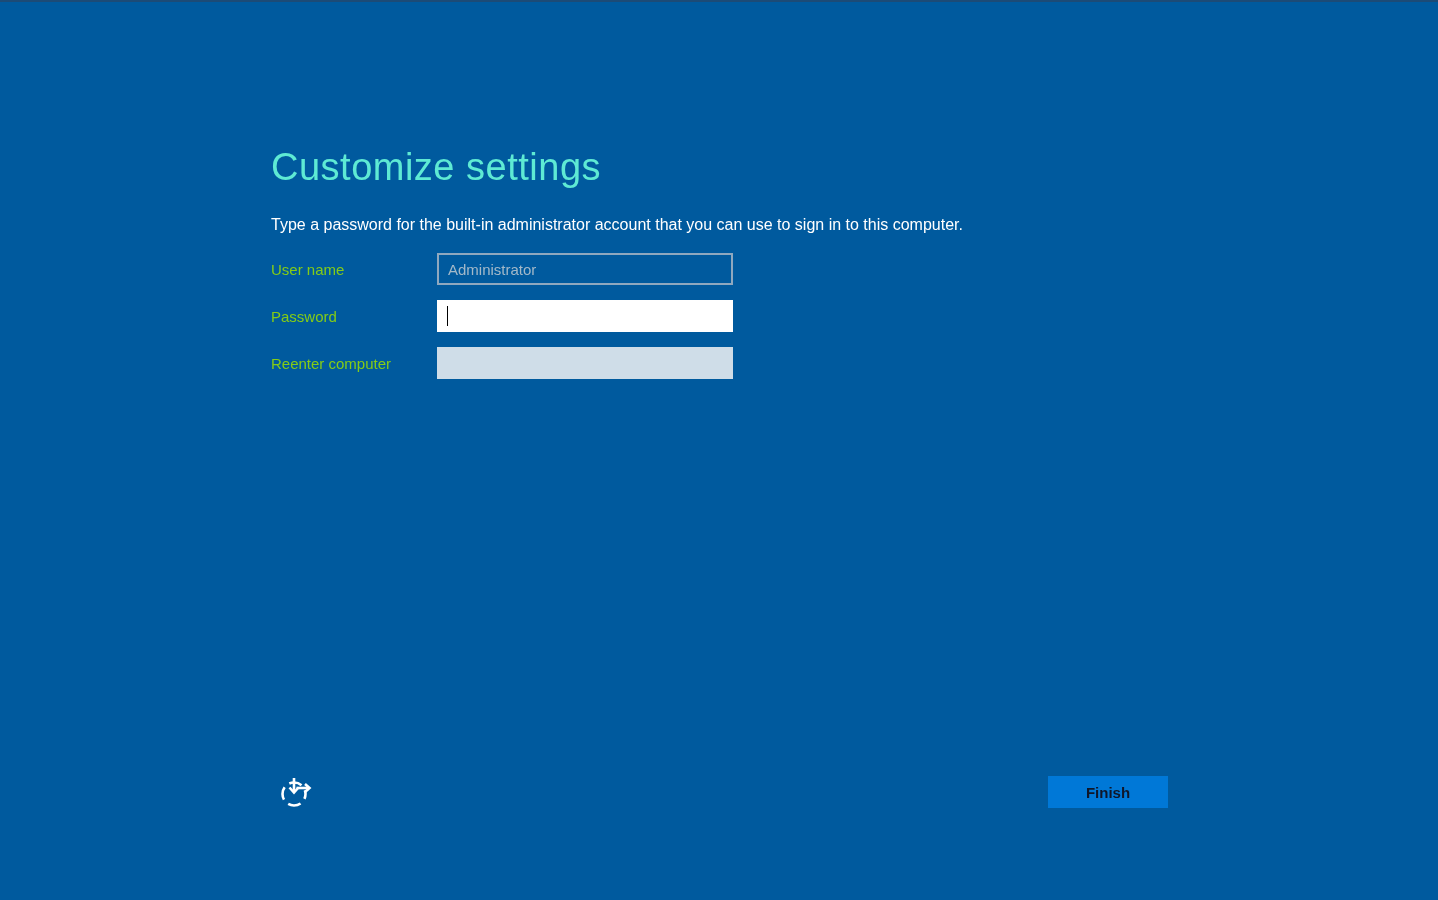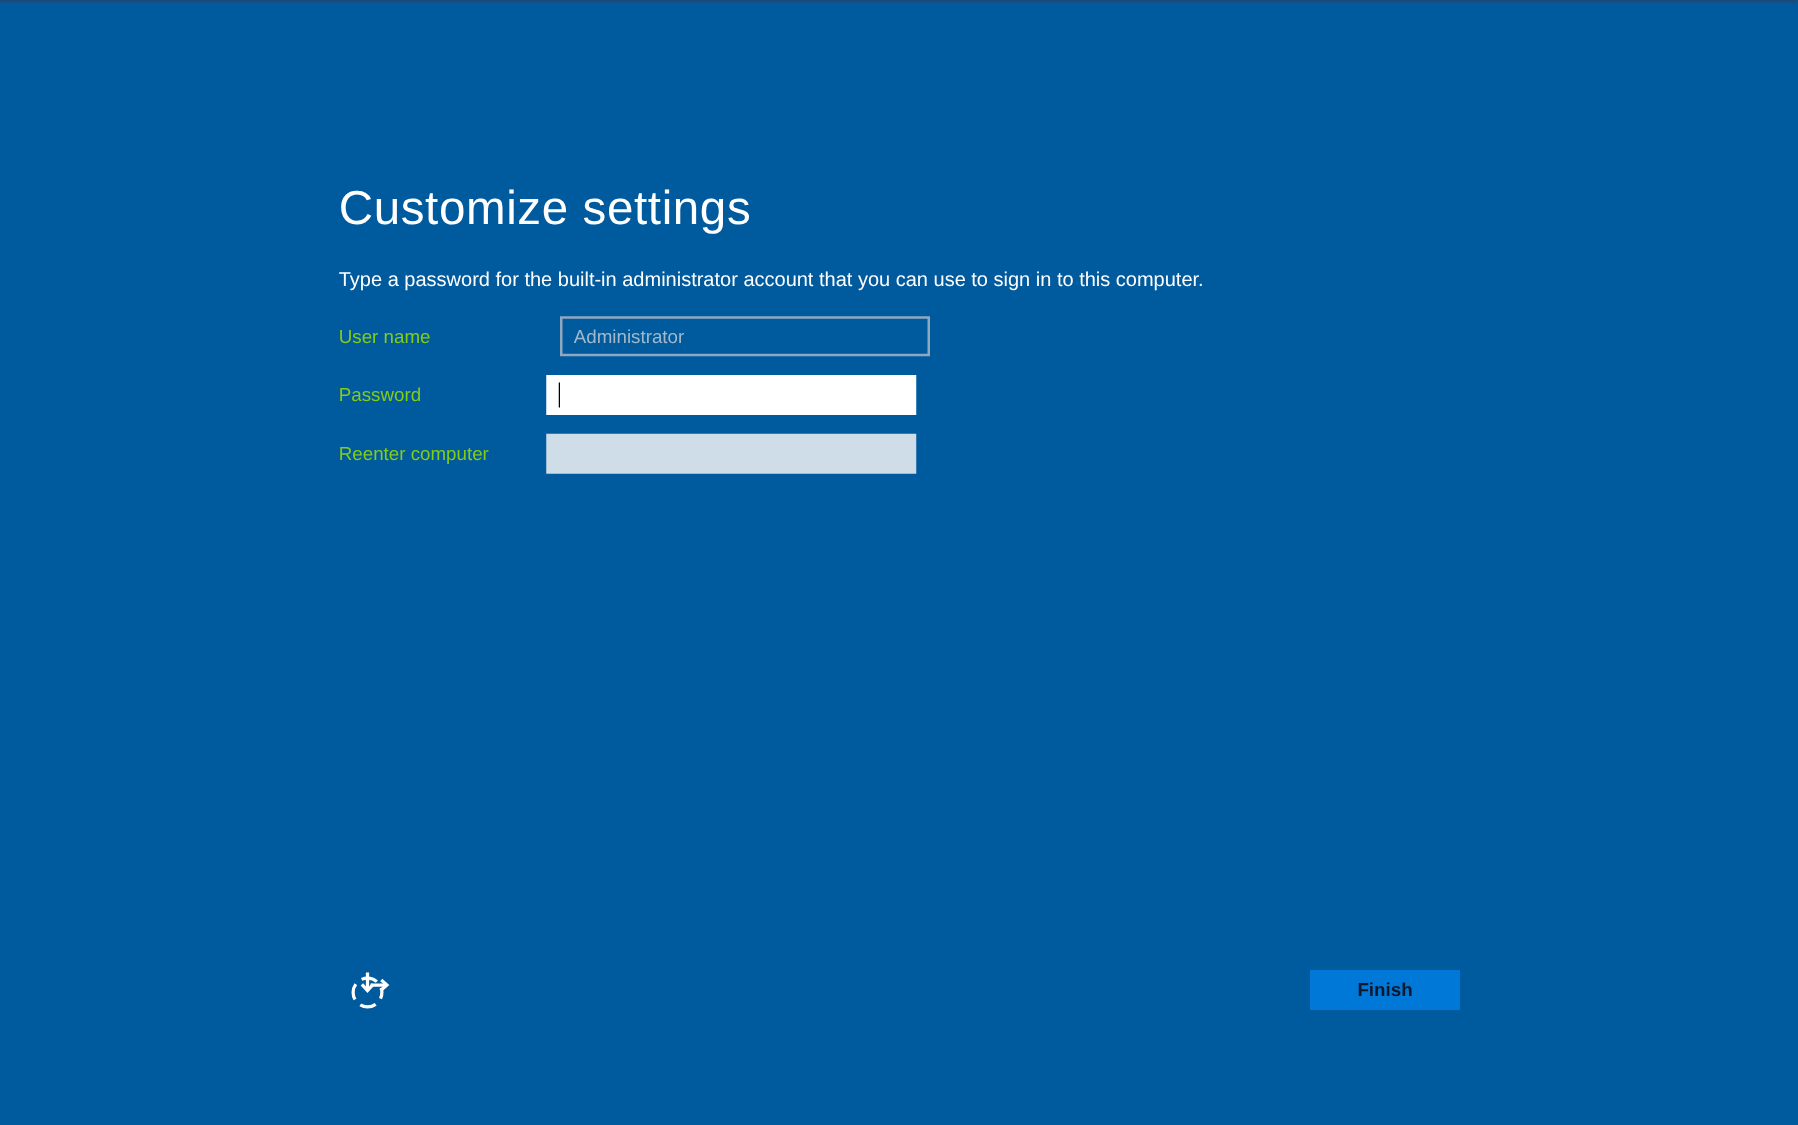--- a/index.html
+++ b/index.html
@@ -16,21 +16,21 @@
     top: 0; left: 0;
     width: 100%; height: 2px;
     background: #1c4b77;
   }
   .page-title {
     position: absolute;
     left: 271px; top: 146px;
     font-size: 38px;
     font-weight: 300;
     letter-spacing: 0.5px;
-    color: #ffffff;
+    color: #5eead4;
   }
   .page-subtitle {
     position: absolute;
     left: 271px; top: 216px;
     font-size: 16px;
     font-weight: 400;
     color: #ffffff;
   }
   .form-row {
     position: absolute;
@@ -62,21 +62,20 @@
     font-size: 15px;
     font-family: "Liberation Sans", "DejaVu Sans", sans-serif;
     padding: 0 9px;
     outline: none;
     border-radius: 0;
   }
   .field-username {
     background: transparent;
     border: 2px solid #8fa8bf;
     color: #c4b5fd;
-    margin-left: 11px;
   }
   .field-username::placeholder {
     color: #a3b9c9;
     opacity: 1;
   }
   .field-password {
     background: #ffffff;
     border: none;
     color: #000000;
   }

